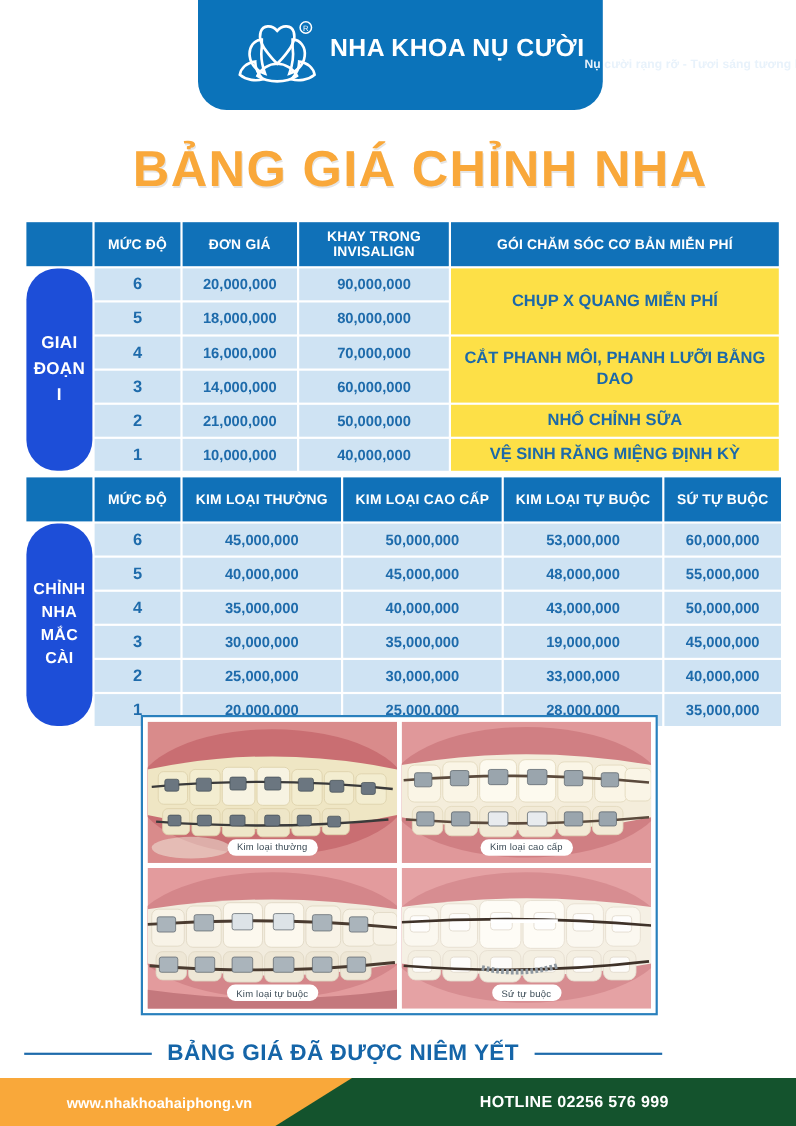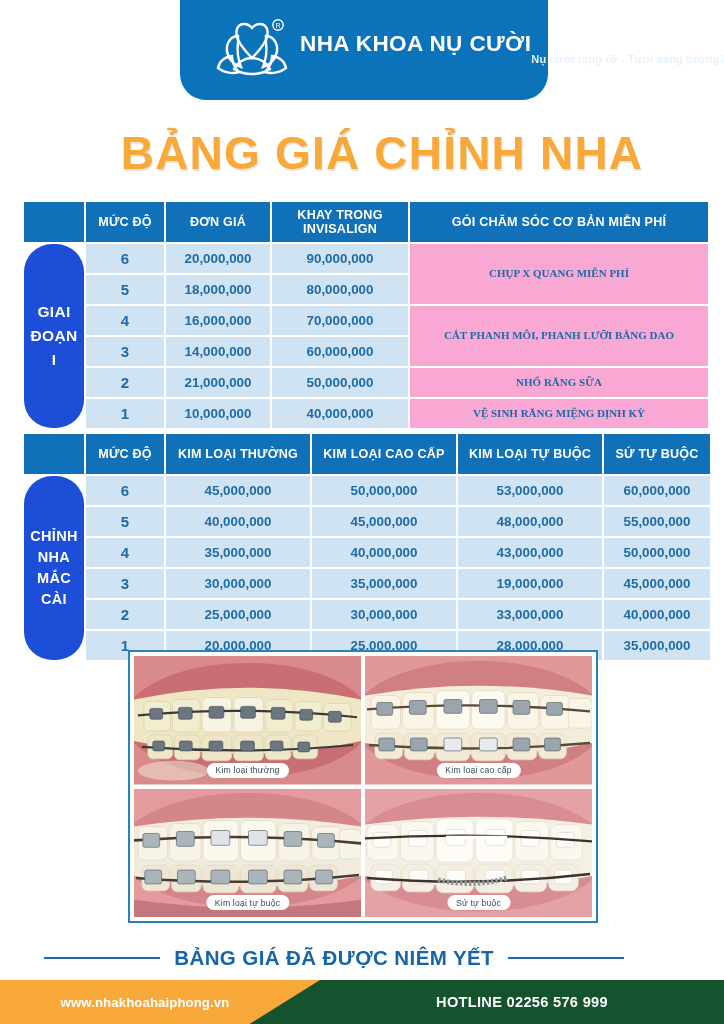--- a/index.html
+++ b/index.html
@@ -58,21 +58,21 @@
     background: #1071b8; color: #fff;
     font-size: 12.6px; letter-spacing: .2px;
     height: 40px; padding: 3px 2px;
   }
   .price-table thead th.corner { background: #1071b8; }
   .price-table tbody td {
     background: #cfe3f3; color: #1e6bab;
     font-size: 13.4px; height: 29px; padding: 2px 3px;
   }
   .price-table tbody td.rowspan-label {
-    background: #f9a8d4; color: #1c69a9; font-size: 11px; line-height: 1.25; font-family: Liberation Serif, serif;
+    background: #fde047; color: #1c69a9; font-size: 15px; line-height: 1.25;
   }
   .price-table td.side-label {
     background: #1d4ed8; color: #ffffff;
     font-size: 15px; line-height: 1.5; letter-spacing: .3px;
     padding: 4px 2px;
     border-radius: 28px;
   }
   #table-one td.side-label { font-size: 15.5px; line-height: 1.55; }
   #table-two td.side-label { font-size: 14.5px; line-height: 1.45; }
   .price-table td.level { font-size: 15px; }
@@ -92,21 +92,21 @@
   .photo-caption {
     position: absolute; left: 50%; transform: translateX(-50%);
     bottom: 7px; background: #ffffff; color: #3a4a55;
     font-size: 8.6px; padding: 2.5px 9px; border-radius: 9px;
     white-space: nowrap; letter-spacing: .2px;
   }
 
   
   .notice-row {
     position: absolute; left: 0; top: 938px; width: 624px; height: 40px;
-    display: flex; align-items: center; justify-content: flex-end; gap: 14px;
+    display: flex; align-items: center; justify-content: center; gap: 14px;
   }
   .notice-rule { height: 2px; background: #1e6bab; width: 116px; flex: 0 0 auto; }
   .notice-text {
     color: #1565a8; font-size: 20.5px; font-weight: bold;
     letter-spacing: .4px; white-space: nowrap;
   }
 
   
   .footer-bar {
     position: absolute; left: 0; bottom: 0; width: 724px; height: 44px;
@@ -199,21 +199,21 @@
       </tr>
       <tr>
         <td class="level">3</td>
         <td>14,000,000</td>
         <td>60,000,000</td>
       </tr>
       <tr>
         <td class="level">2</td>
         <td>21,000,000</td>
         <td>50,000,000</td>
-        <td class="rowspan-label">NHỔ RĂNG SỮA</td>
+        <td class="rowspan-label">NHỔ CHỈNH SỮA</td>
       </tr>
       <tr>
         <td class="level">1</td>
         <td>10,000,000</td>
         <td>40,000,000</td>
         <td class="rowspan-label">VỆ SINH RĂNG MIỆNG ĐỊNH KỲ</td>
       </tr>
     </tbody>
   </table>
 

